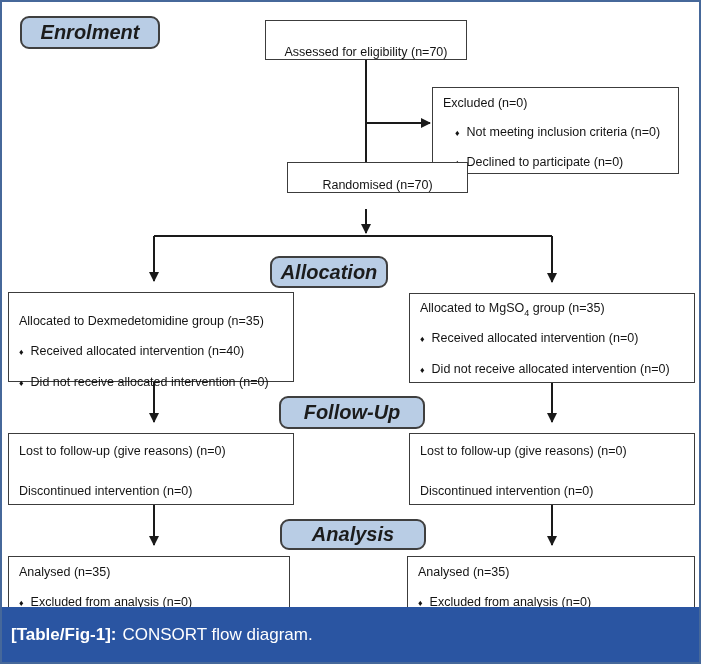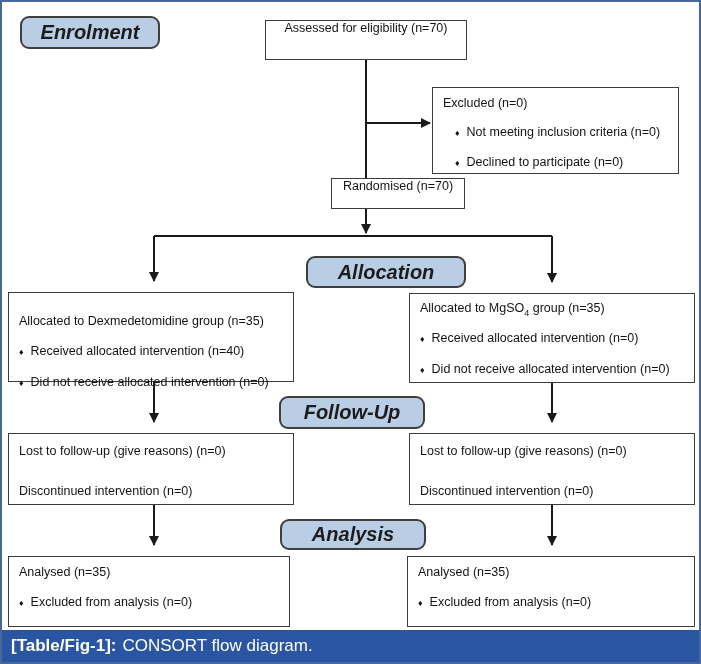--- a/index.html
+++ b/index.html
@@ -24,21 +24,21 @@
     position: absolute;
     background: #fff;
     border: 1.5px solid #3c3c3c;
     box-sizing: border-box;
     font-size: 12.5px;
     line-height: 14px;
     z-index: 2;
   }
   .box.centered {
     display: flex;
-    align-items: flex-start;
+    align-items: flex-end;
     justify-content: center;
     text-align: center;
   }
   .box.listed {
     display: flex;
     flex-direction: column;
     align-items: flex-start;
     text-align: left;
     margin-top: 8px;
   }
@@ -67,35 +67,35 @@
     line-height: 14px;
     flex: 0 0 auto;
   }
   .bullet.indent { margin-left: 12px; }
   sub.chem {
     font-size: 9px;
     line-height: 0;
   }
   #excluded-box      { left: 430px; top: 77px;  width: 247px; height: 87px; padding: 8px 10px; gap: 15px; }
   #assessed-box      { left: 263px; top: 18px;  width: 202px; height: 40px; }
-  #randomised-box    { left: 285px; top: 176px; width: 134px; height: 31px; margin-left: 44px; }
+  #randomised-box    { left: 285px; top: 160px; width: 181px; height: 31px; }
   #alloc-left-box    { left: 6px;   top: 282px; width: 286px; height: 90px; padding: 21px 10px; gap: 16px; }
   #alloc-right-box   { left: 407px; top: 283px; width: 286px; height: 90px; padding: 7px 10px; gap: 16px; }
   #followup-left-box { left: 6px;   top: 423px; width: 286px; height: 72px; padding: 10px 10px; gap: 26px; }
   #followup-right-box{ left: 407px; top: 423px; width: 286px; height: 72px; padding: 10px 10px; gap: 26px; }
   #analysis-left-box { left: 6px;   top: 546px; width: 282px; height: 71px; padding: 8px 10px; gap: 16px; }
   #analysis-right-box{ left: 405px; top: 546px; width: 288px; height: 71px; padding: 8px 10px; gap: 16px; }
   #enrolment-label   { left: 18px;  top: 14px;  width: 140px; height: 33px; }
-  #allocation-label  { left: 268px; top: 254px; width: 160px; height: 32px; margin-left: 36px; }
+  #allocation-label  { left: 268px; top: 254px; width: 118px; height: 32px; }
   #followup-label    { left: 277px; top: 394px; width: 146px; height: 33px; }
   #analysis-label    { left: 278px; top: 517px; width: 146px; height: 31px; }
   #caption-bar {
     position: absolute;
     left: 0; right: 0; bottom: 0;
-    height: 32px;
+    height: 55px;
     background: var(--caption-bg, #2a55a2);
     color: #ffffff;
     display: flex;
     align-items: center;
     padding: 0 9px;
     gap: 6px;
     font-size: 17px;
     z-index: 4;
   }
   #caption-bar .cap-label { font-weight: bold; }

